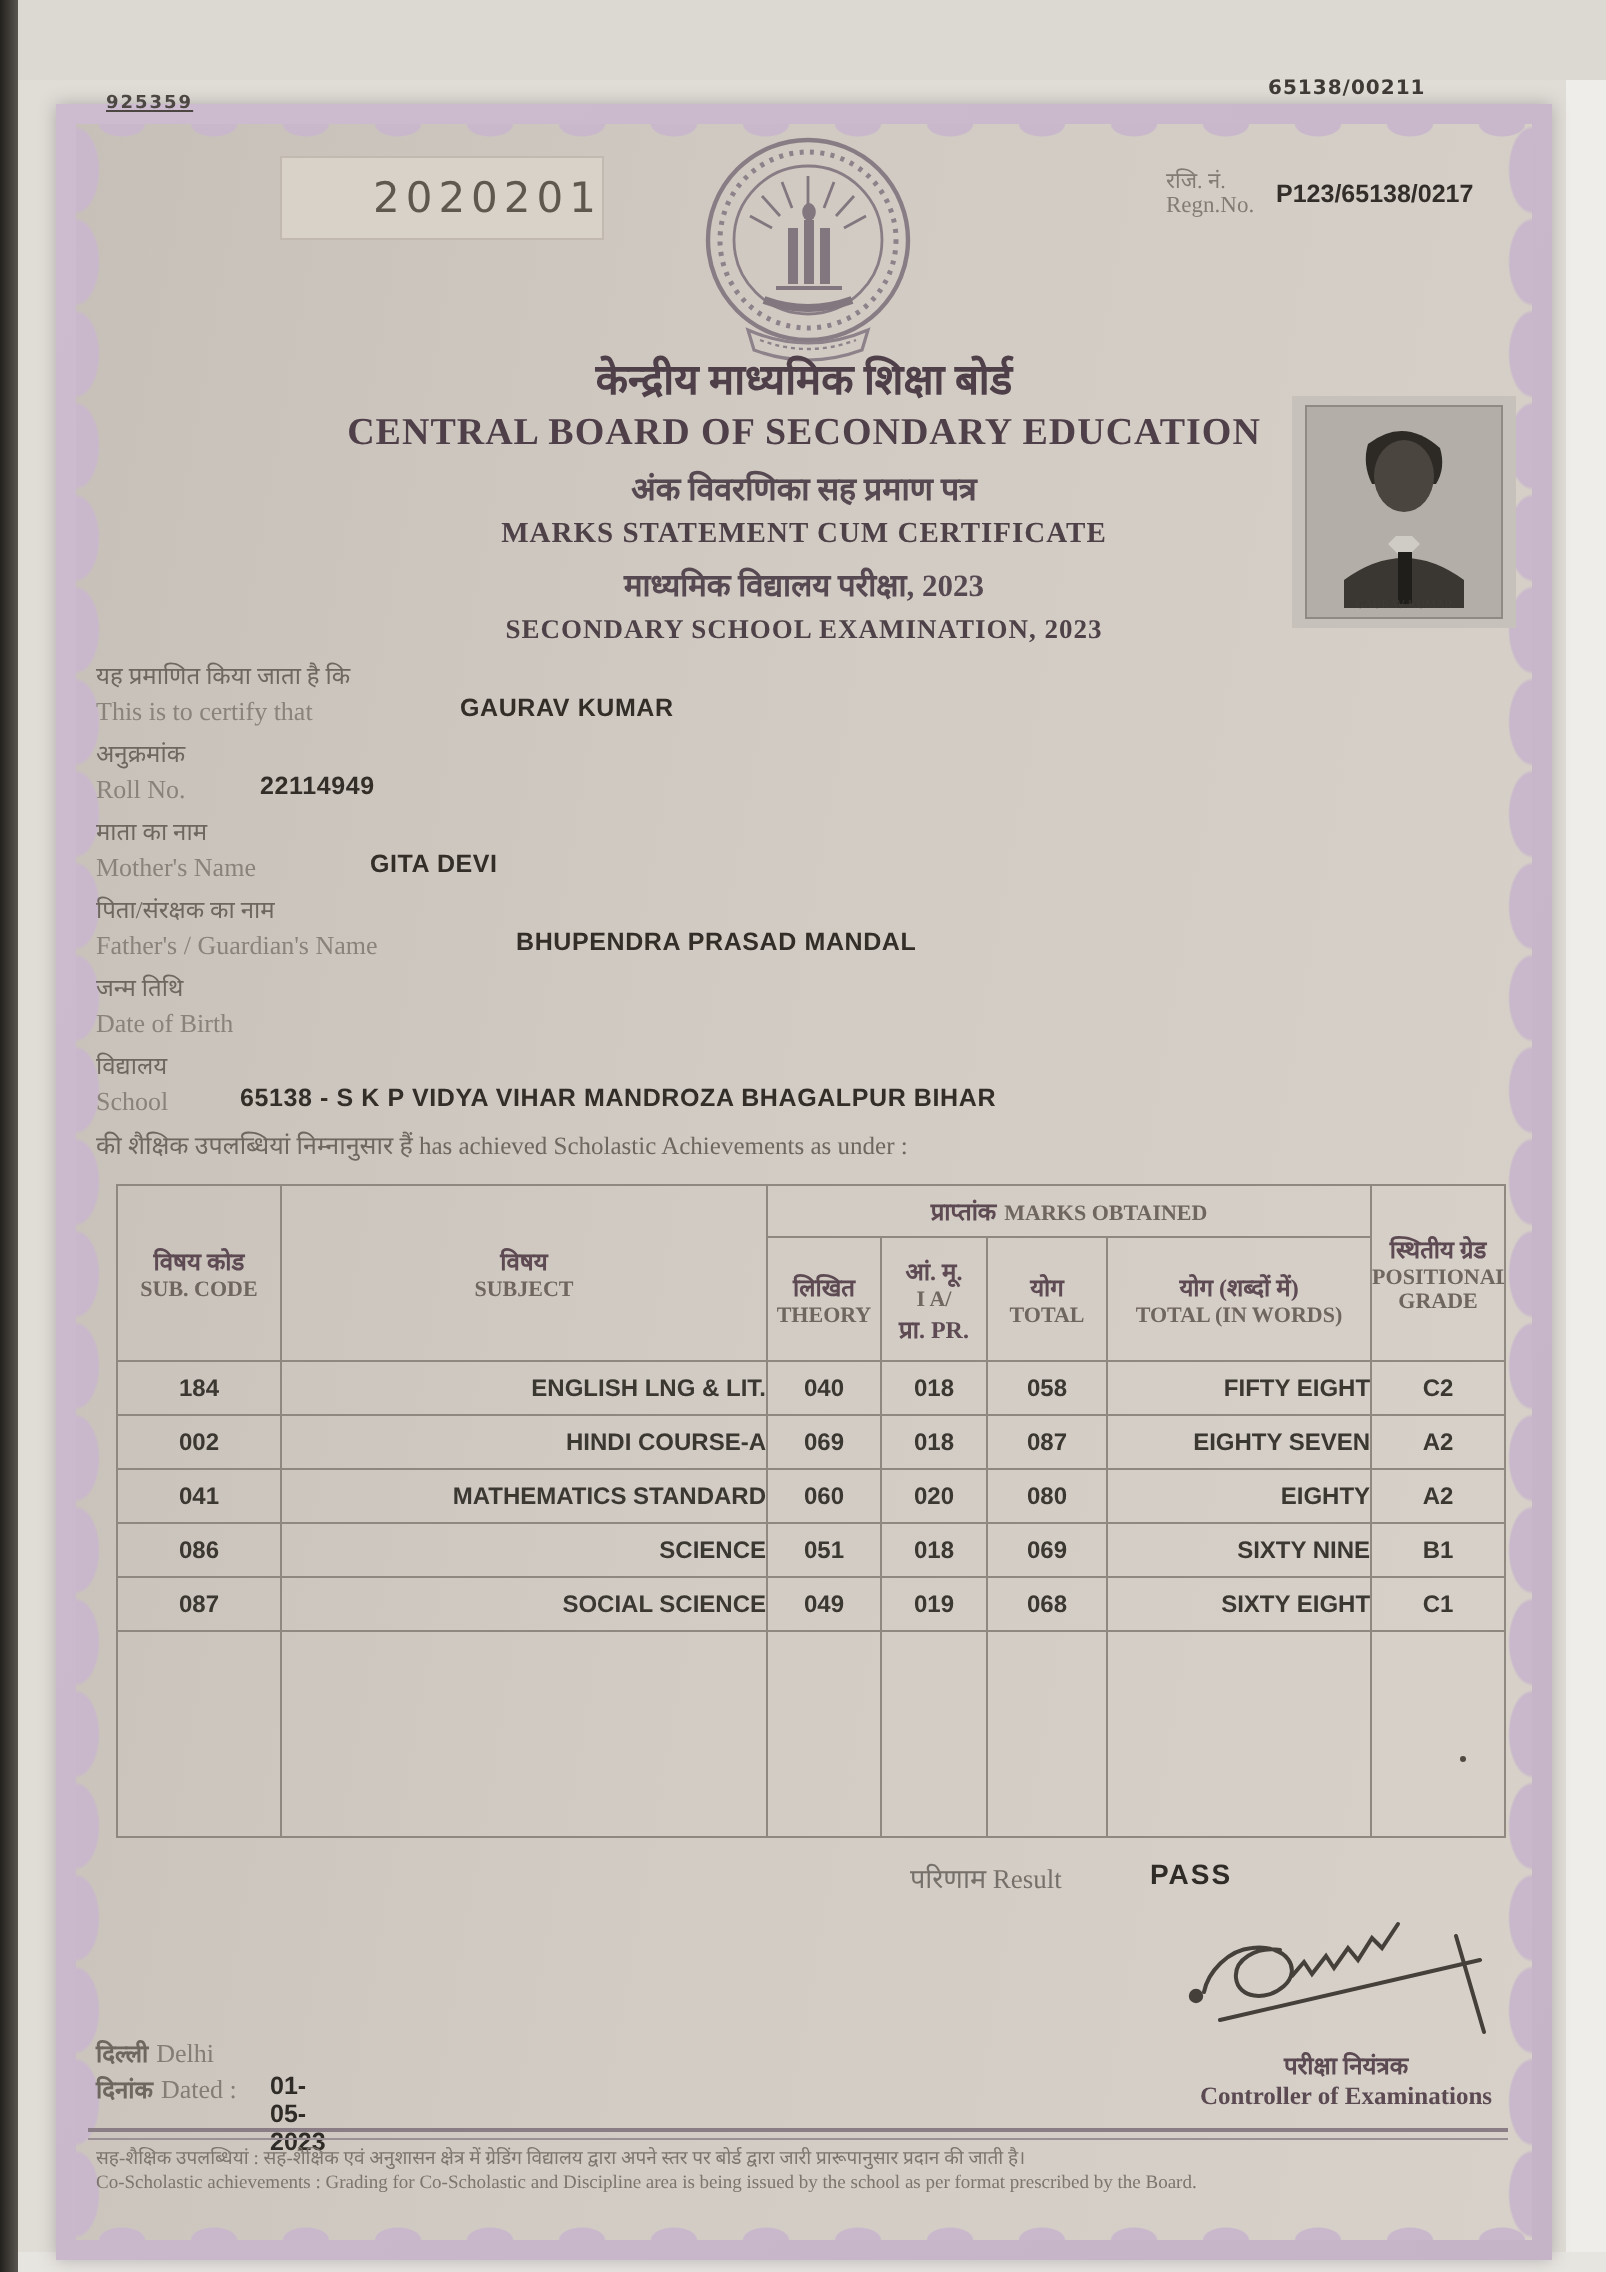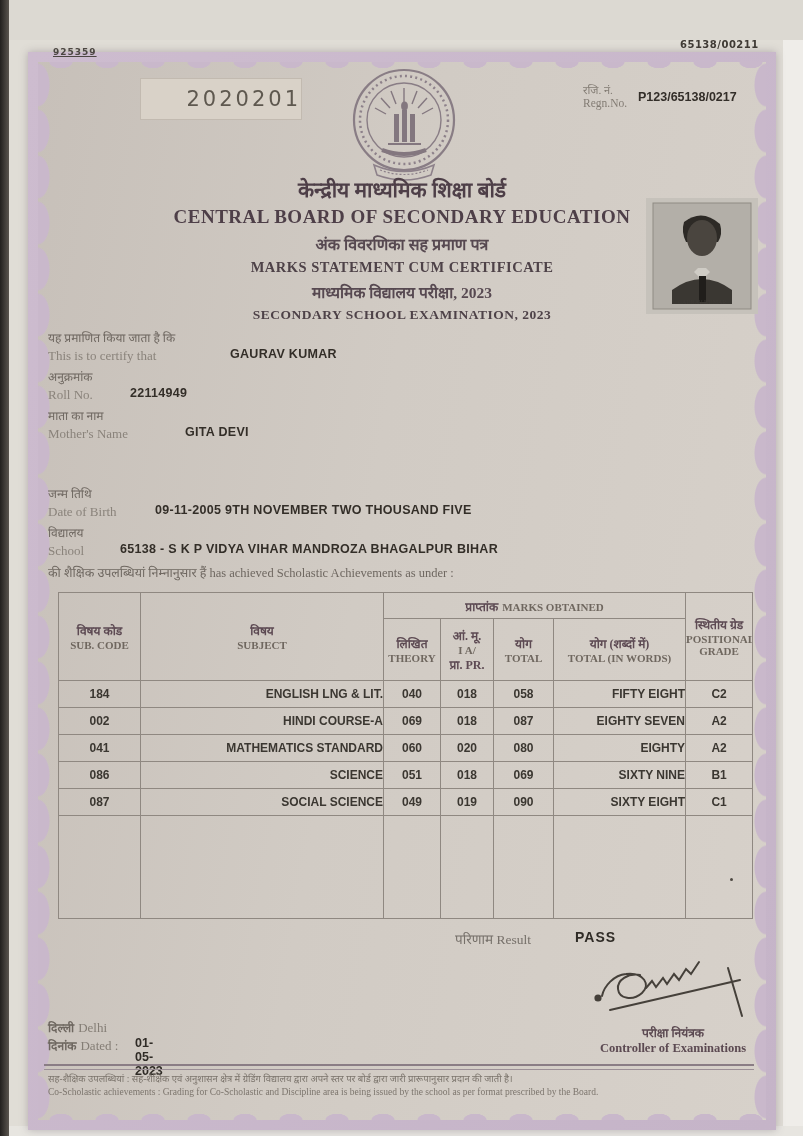--- a/index.html
+++ b/index.html
@@ -5,21 +5,21 @@
   html,body{margin:0;padding:0;}
   body{width:803px;height:1136px;position:relative;background:#e0ddd6;overflow:hidden;
        font-family:"Liberation Serif","DejaVu Sans",serif;color:#3b3630;}
   .abs{position:absolute;}
   
   .strip-left{left:0;top:0;width:9px;height:1136px;background:linear-gradient(90deg,#22201e,#5a554f);}
   .strip-right{right:0;top:0;width:20px;height:1136px;background:#efede9;}
   .strip-top{left:9px;top:0;width:794px;height:40px;background:#dcd9d2;}
   .strip-bottom{left:9px;bottom:0;width:794px;height:10px;background:#e7e5e0;}
   .serial-tl{left:53px;top:47px;font:bold 9px "DejaVu Sans",sans-serif;color:#4c4742;letter-spacing:1px;z-index:9;text-decoration:underline;}
-  .serial-tr{left:680px;top:39px;font:bold 10px "DejaVu Sans",sans-serif;color:#3f3a35;letter-spacing:.5px;z-index:9;text-align:right;}
+  .serial-tr{left:634px;top:39px;font:bold 10px "DejaVu Sans",sans-serif;color:#3f3a35;letter-spacing:.5px;z-index:9;text-align:right;}
   
   .certificate{left:28px;top:52px;width:748px;height:1078px;background:linear-gradient(120deg,#cdbccf,#c5b4c8);
                box-shadow:0 0 8px rgba(88,78,92,.35);}
   .paper{position:absolute;left:10px;top:10px;right:10px;bottom:10px;
          background:linear-gradient(100deg,#c7c0b9,#d1cbc4 45%,#d7d1ca);}
   .sc{position:absolute;}
   .sc.t{left:0;right:0;top:0;height:13px;background-image:radial-gradient(ellipse 24px 13px at 50% 0,#c9b8cb 0 11px,rgba(0,0,0,0) 12px);background-size:46px 13px;background-repeat:repeat-x;}
   .sc.b{left:0;right:0;bottom:0;height:13px;background-image:radial-gradient(ellipse 24px 13px at 50% 100%,#c9b8cb 0 11px,rgba(0,0,0,0) 12px);background-size:46px 13px;background-repeat:repeat-x;background-position:left bottom;}
   .sc.l{top:0;bottom:0;left:0;width:13px;background-image:radial-gradient(ellipse 13px 24px at 0 50%,#c9b8cb 0 11px,rgba(0,0,0,0) 12px);background-size:13px 46px;background-repeat:repeat-y;}
   .sc.r{top:0;bottom:0;right:0;width:13px;background-image:radial-gradient(ellipse 13px 24px at 100% 50%,#c9b8cb 0 11px,rgba(0,0,0,0) 12px);background-size:13px 46px;background-repeat:repeat-y;background-position:right top;}
@@ -159,24 +159,29 @@
     <div class="abs field" style="top:307px">
       <div class="hi">अनुक्रमांक</div>
       <div class="row"><span>Roll No.</span>
         <span class="val" style="left:82px">22114949</span></div>
     </div>
     <div class="abs field" style="top:346px">
       <div class="hi">माता का नाम</div>
       <div class="row"><span>Mother's Name</span>
         <span class="val" style="left:137px">GITA DEVI</span></div>
     </div>
+    <div class="abs field" style="top:385px">
+      <div class="hi">पिता/संरक्षक का नाम</div>
+      <div class="row"><span>Father's / Guardian's Name</span>
+        <span class="val" style="left:210px">BHUPENDRA PRASAD MANDAL</span></div>
+    </div>
     <div class="abs field" style="top:424px">
       <div class="hi">जन्म तिथि</div>
       <div class="row"><span>Date of Birth</span>
-        <span class="val" style="left:107px">09-11-2005  9TH NOVEMBER TWO THOUSAND  FIVE</span></div>
+        </div>
     </div>
     <div class="abs field" style="top:463px">
       <div class="hi">विद्यालय</div>
       <div class="row"><span>School</span>
         <span class="val" style="left:72px">65138 - S K P VIDYA VIHAR MANDROZA BHAGALPUR BIHAR</span></div>
     </div>
     <div class="abs ach">की शैक्षिक उपलब्धियां निम्नानुसार हैं has achieved Scholastic Achievements as under :</div>
 
     <table class="marks">
       <colgroup>
@@ -260,21 +265,21 @@
             <td class="c">018</td>
           <td class="c">069</td>
             <td class="lft">SIXTY NINE</td>
           <td class="c">B1</td>
           </tr>
         <tr>
           <td class="c">087</td>
             <td class="lft">SOCIAL SCIENCE</td>
           <td class="c">049</td>
             <td class="c">019</td>
-          <td class="c">090</td>
+          <td class="c">068</td>
             <td class="lft">SIXTY EIGHT</td>
           <td class="c">C1</td>
           </tr>
         <tr class="filler">
           <td></td>
             <td></td>
             <td></td>
             <td></td>
             <td></td>
             <td></td>

